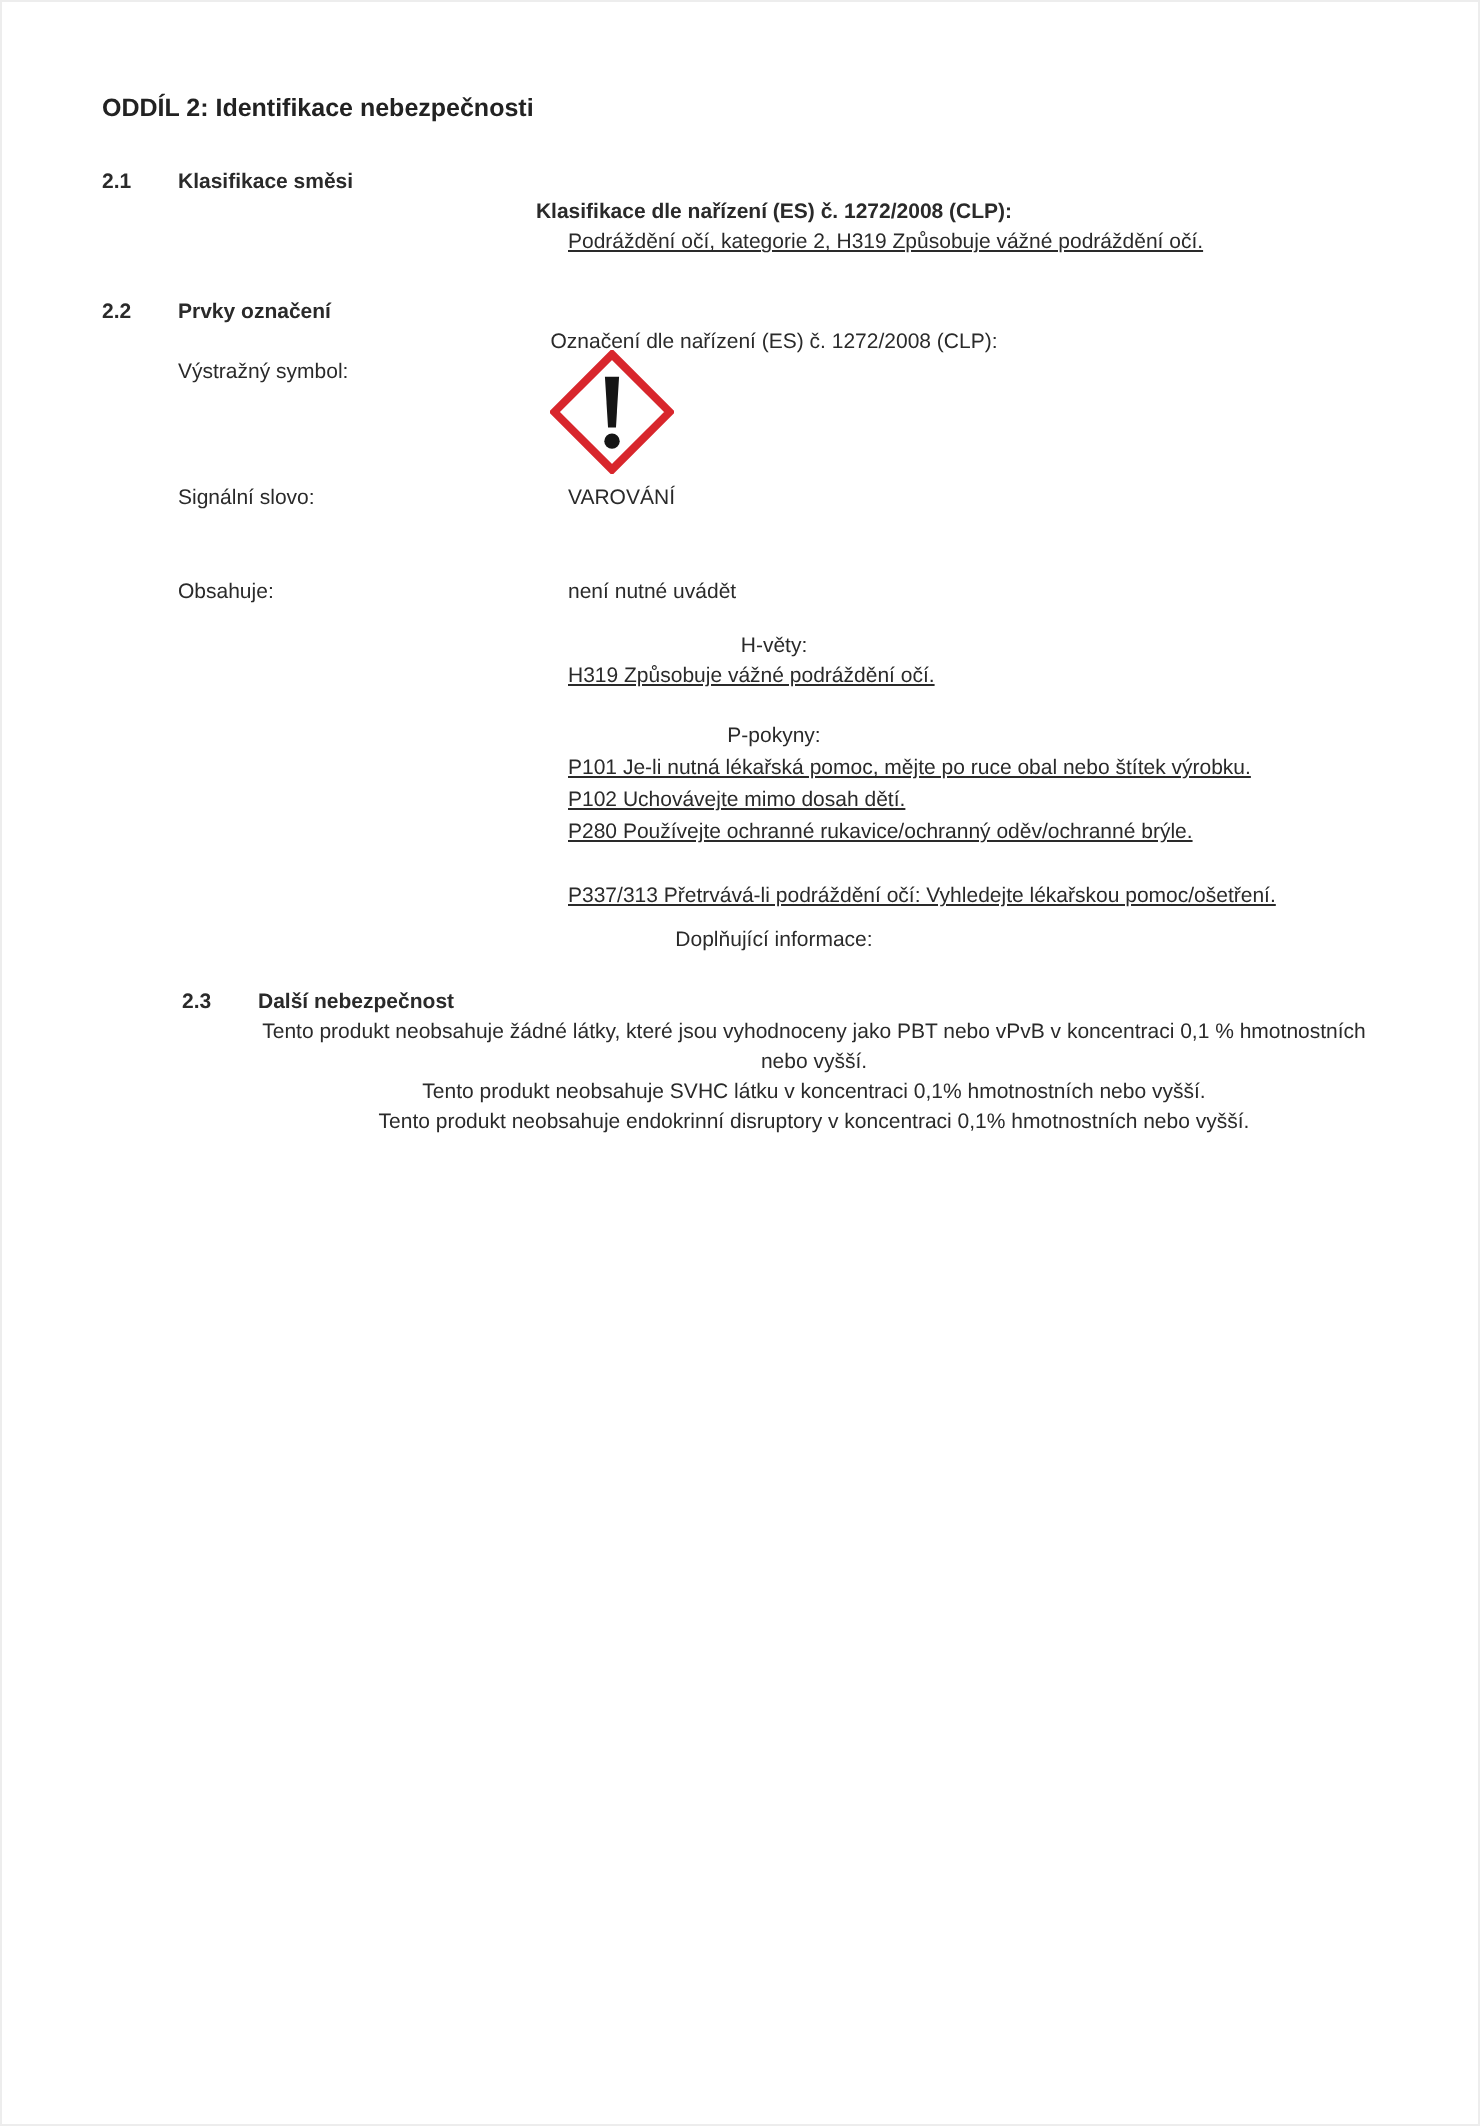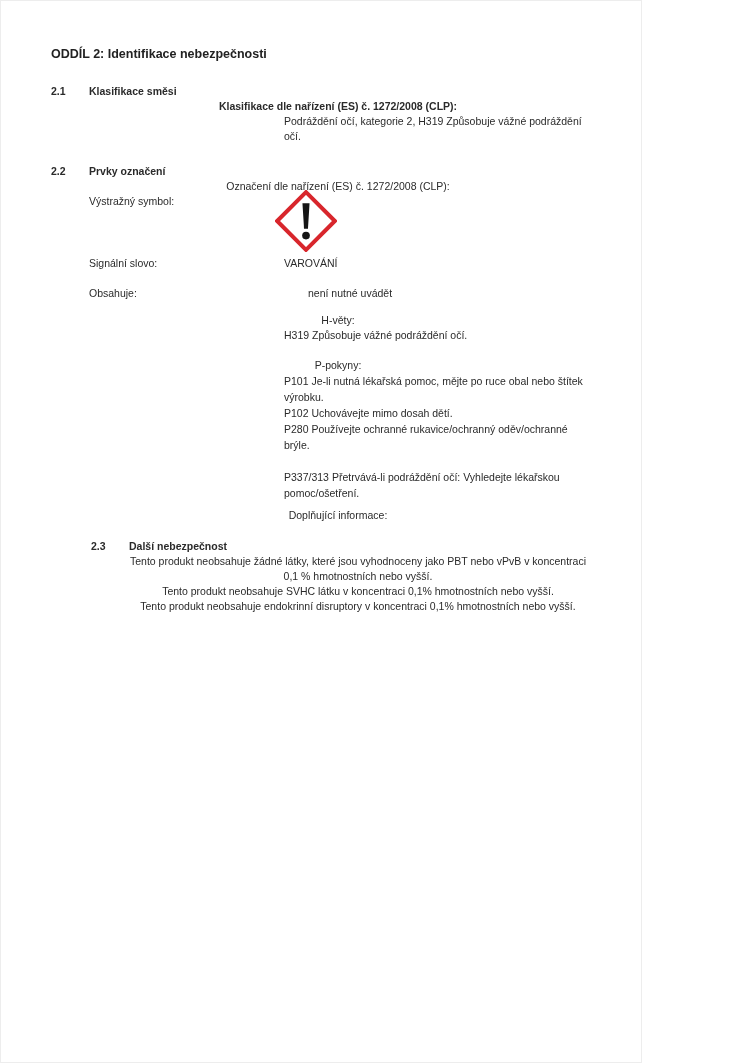--- a/index.html
+++ b/index.html
@@ -1,18 +1,18 @@
 <!DOCTYPE html>
 <html><head>
 <meta charset="utf-8">
 <style>
   html,body{margin:0;padding:0;background:#ffffff;}
   .page{
     position:relative;
-    width:642px;height:1063px;
+    width:740px;height:1063px;
     box-sizing:border-box;
     background:#ffffff;
     border:1px solid #ededed;
     font-family:"Liberation Sans", sans-serif;
     font-size:10.5px;
     line-height:15px;
     color:#2a2a2a;
     padding:46px 54px 0 50px;
     overflow:hidden;
   }
@@ -21,31 +21,31 @@
     font-size:12.5px;
     line-height:15px;
     margin:0;
     font-weight:bold;
     color:#222;
   }
   .sec{margin:0;}
   .sec-head{display:flex;}
   .sec-num{width:38px;flex:0 0 38px;font-weight:bold;}
   .indent{margin-left:38px;text-align:center;}
-  .value-col{margin-left:233px;max-width:410px;}
+  .value-col{margin-left:233px;max-width:410px;text-decoration:underline;}
   .pair{display:flex;}
   .pair .plabel{margin-left:38px;width:195px;flex:0 0 195px;}
   .pair .pvalue{max-width:410px;}
   .sec-2-1{margin-top:22px;}
   .sec-2-2{margin-top:20px;}
   .picto-row{display:flex;align-items:flex-start;}
   .picto-row .plabel{margin-left:38px;width:195px;flex:0 0 195px;}
   .ghs-box{margin-top:-4px;margin-left:-9px;}
   .mt-sig{margin-top:0;}
-  .mt-obs{margin-top:15px;gap:24px;}
+  .mt-obs{margin-top:32px;}
   .mt-hlab{margin-top:12px;}
   .mt-plab{margin-top:15px;}
   .p-line{line-height:16px;}
   .p-gap{margin-top:16px;}
   .mt-dopl{margin-top:7px;}
   .sec-2-3{margin-top:16px;margin-left:40px;}
   .plain-line{line-height:15px;}
 </style>
 </head>
 <body>

